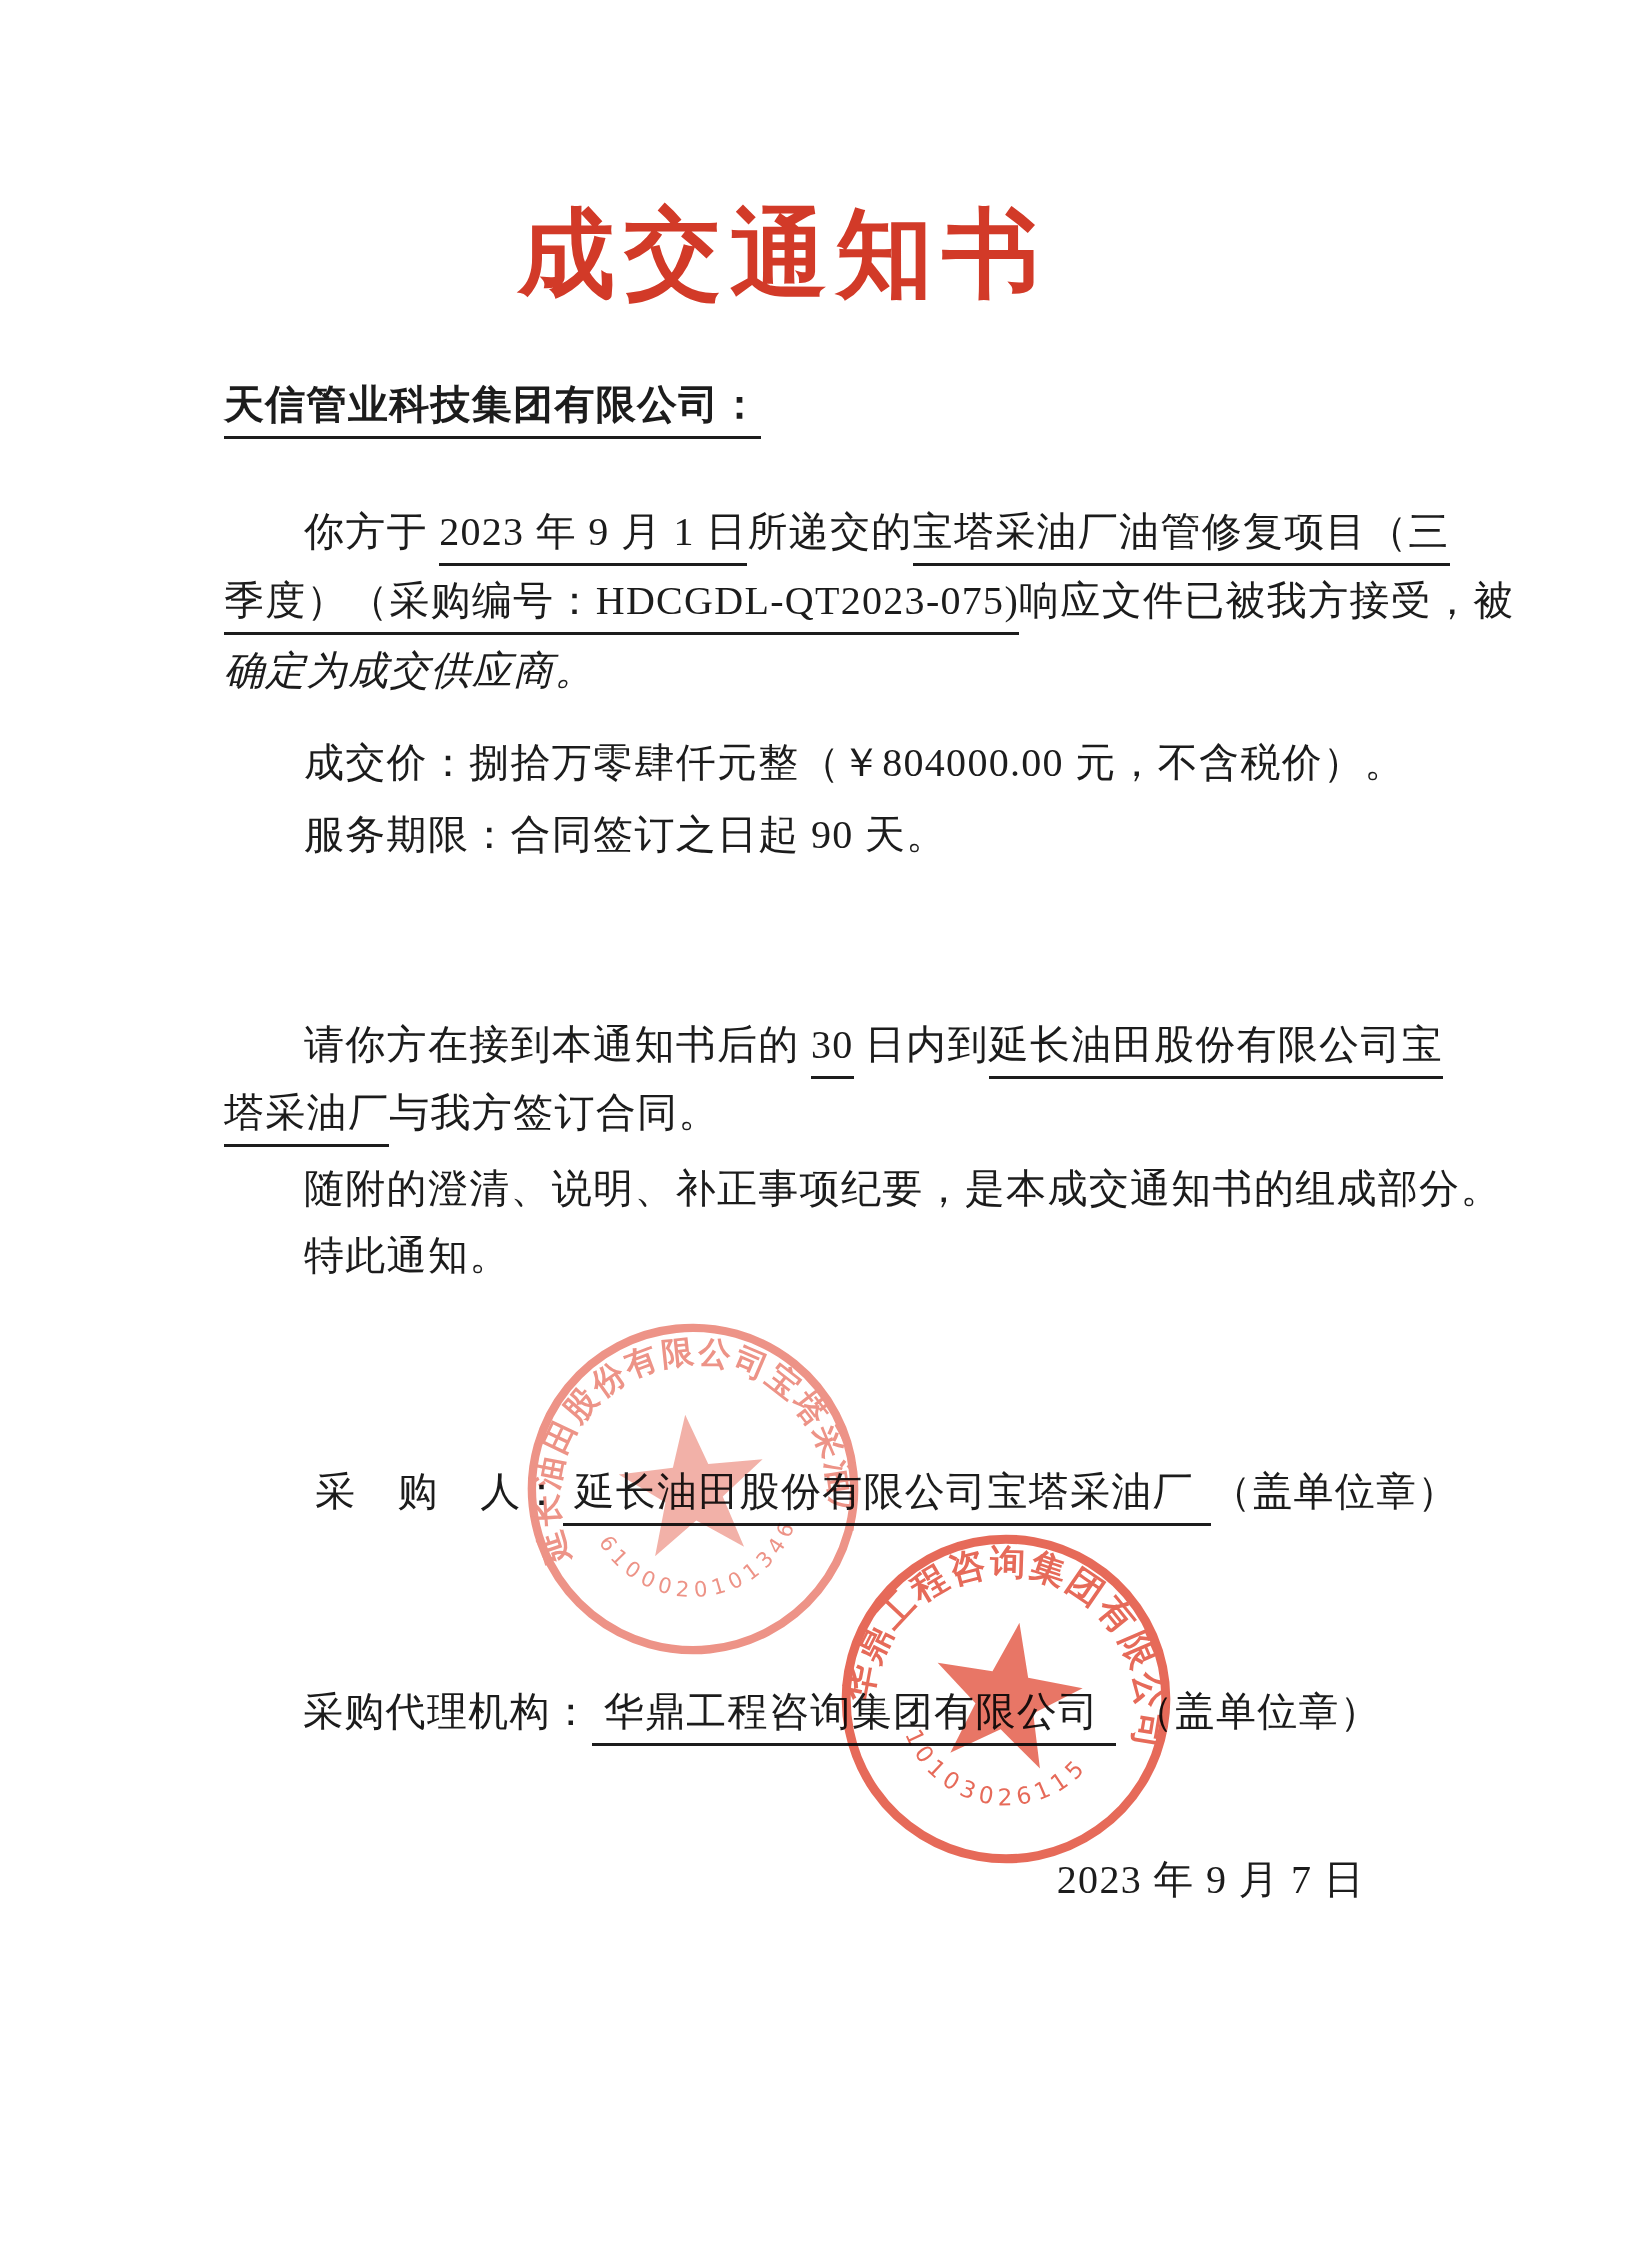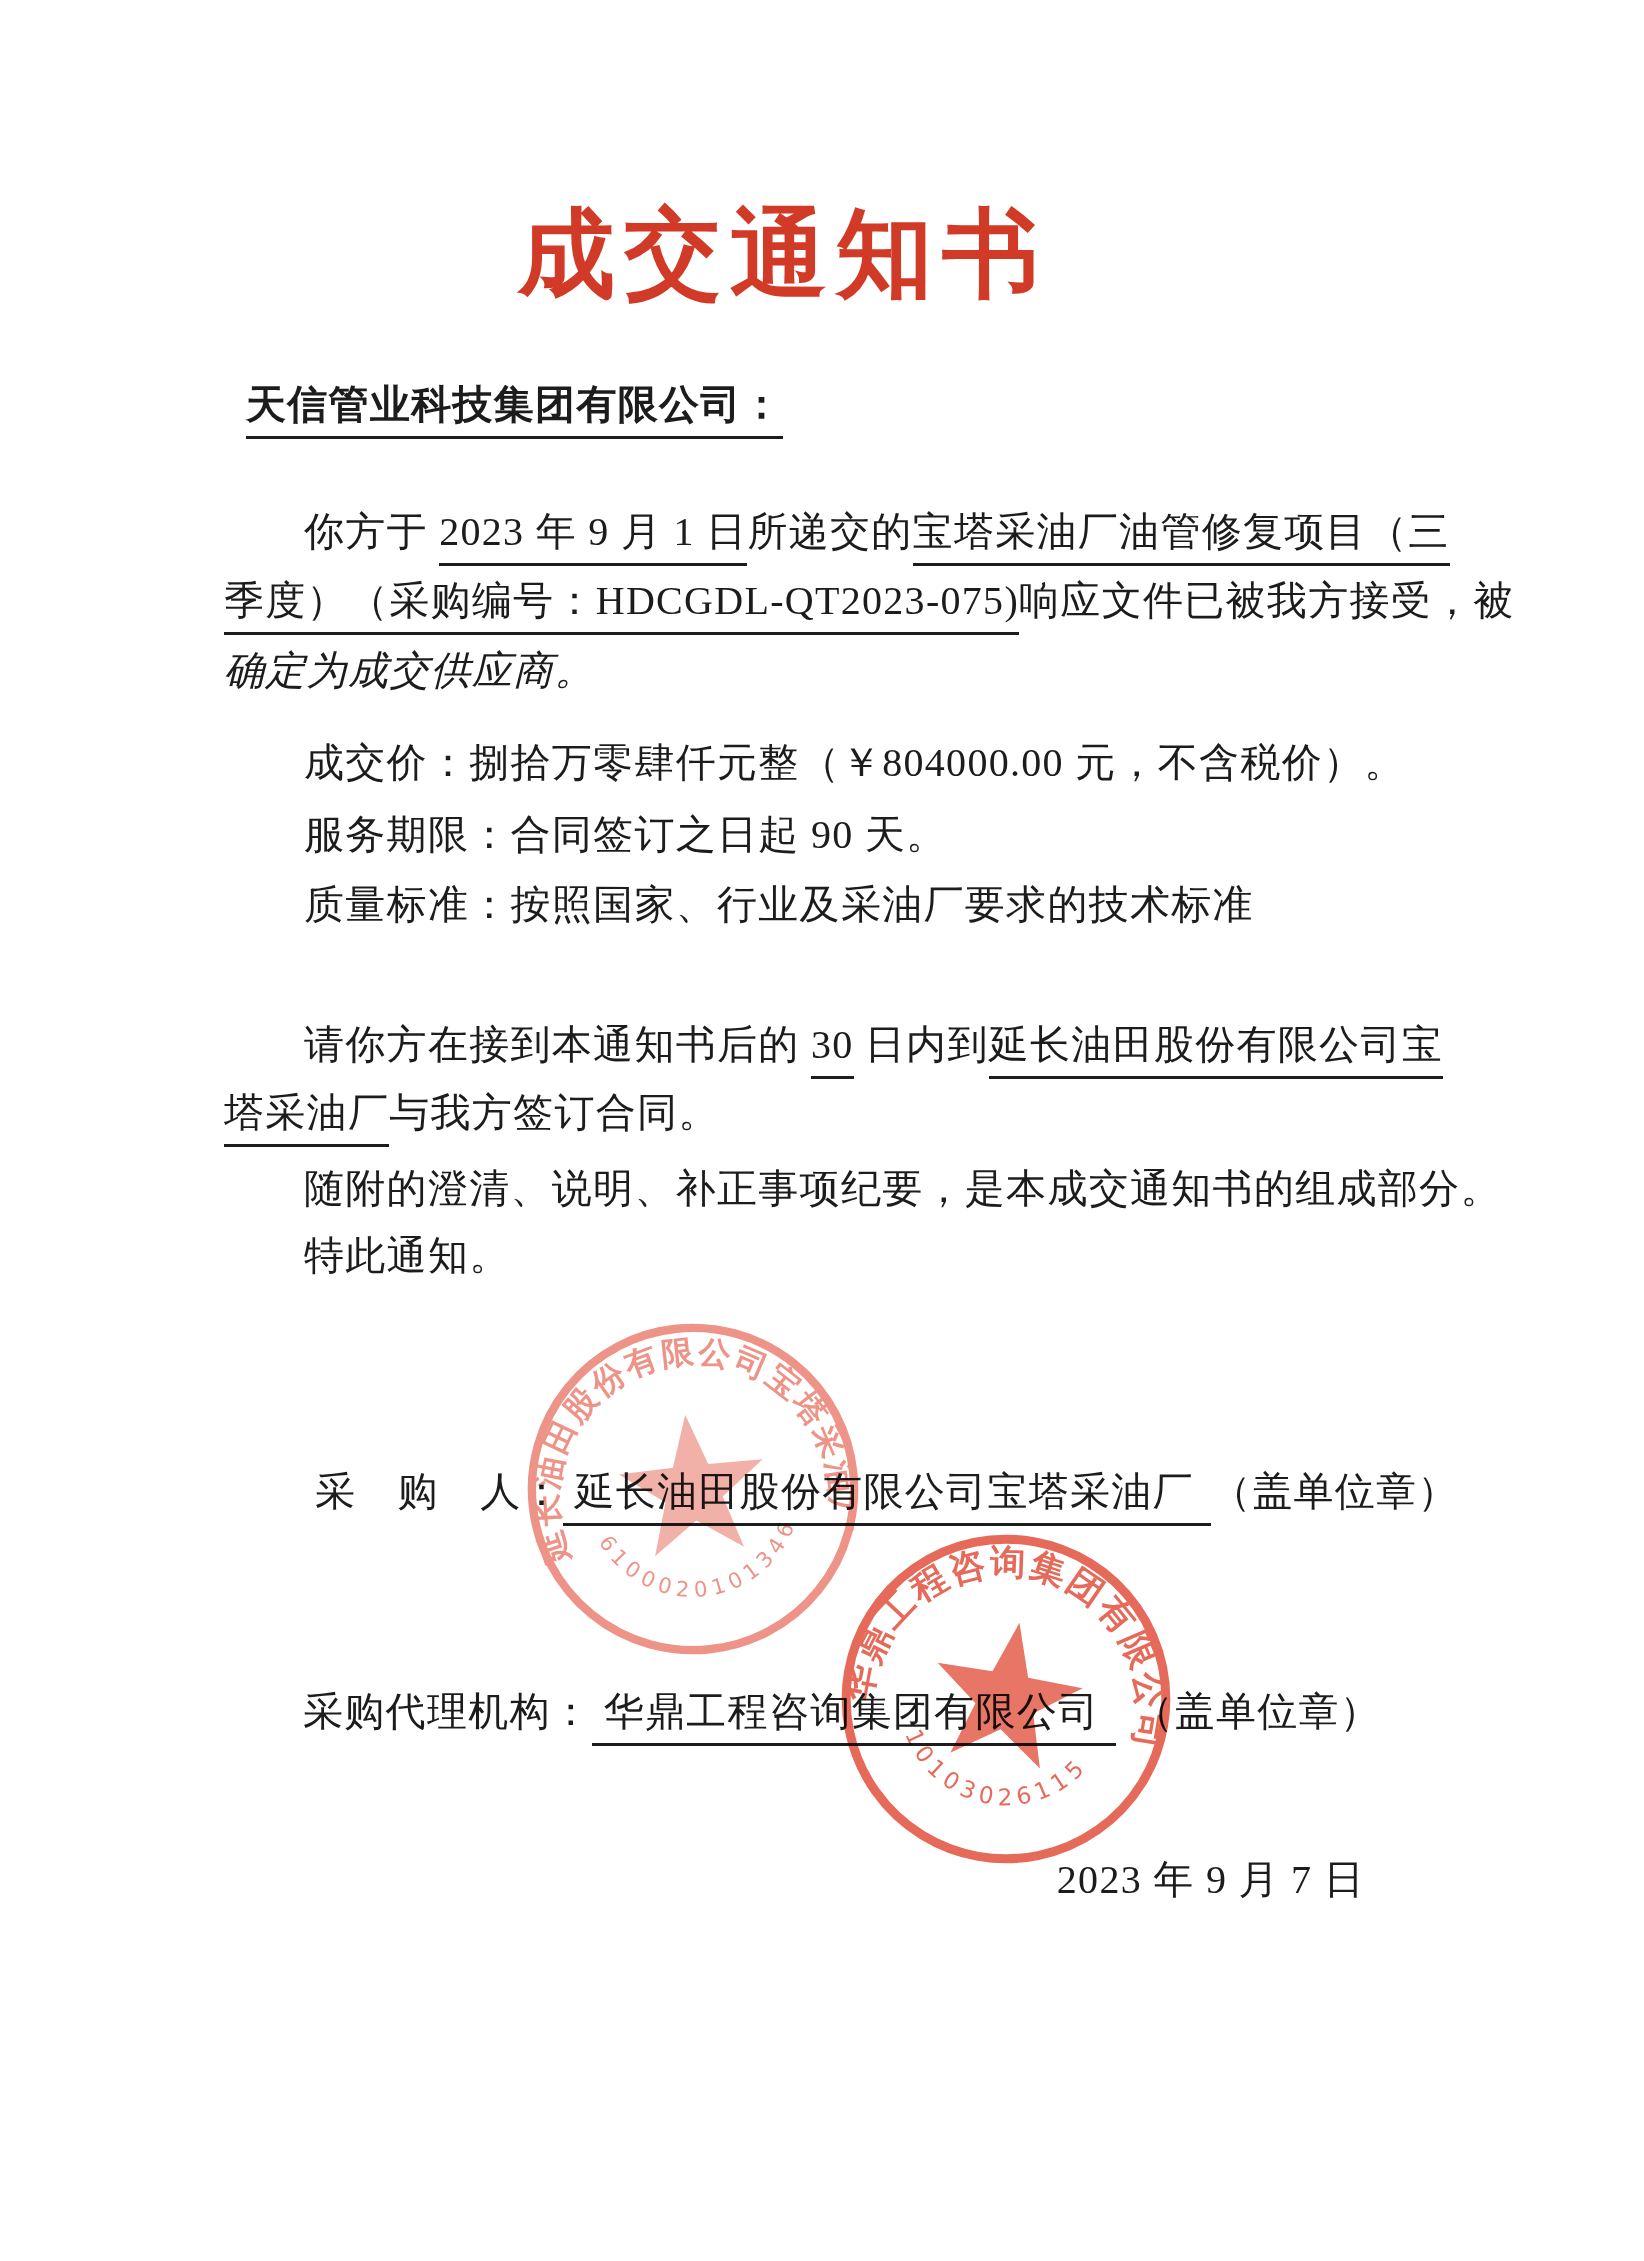--- a/index.html
+++ b/index.html
@@ -21,21 +21,21 @@
     white-space:nowrap;
   }
   .line{
     position:absolute;
     left:224px;
     font-size:40px;
     white-space:nowrap;
     letter-spacing:1.3px;
   }
   .indent{padding-left:80px;}
-  .b{font-weight:bold;margin-left:22px;}
+  .b{font-weight:bold;}
   .u{
     border-bottom:3.2px solid #1d1d1d;
     padding-bottom:9px;
   }
   .u-pad{padding-left:11.6px;padding-right:17px;}
   .stamp{
     position:absolute;
     mix-blend-mode:multiply;
   }
   .stamp svg{display:block;}
@@ -78,23 +78,20 @@
   </div>
   <div class="line" style="top:643px;font-style:italic;">
     <span>确定为成交供应商。</span>
   </div>
 
   <div class="line indent" style="top:735px;">
     <span>成交价：捌拾万零肆仟元整（￥804000.00 元，不含税价）。</span>
   </div>
   <div class="line indent" style="top:807px;">
     <span>服务期限：合同签订之日起 90 天。</span>
-  </div>
-  <div class="line indent" style="top:877px;">
-    <span>质量标准：按照国家、行业及采油厂要求的技术标准</span>
   </div>
 
   <div class="line indent" style="top:1017px;">
     <span>请你方在接到本通知书后的 </span><span class="u">30</span><span> 日内到</span><span class="u">延长油田股份有限公司宝</span>
   </div>
   <div class="line" style="top:1085px;">
     <span class="u">塔采油厂</span><span>与我方签订合同。</span>
   </div>
 
   <div class="line indent" style="top:1161px;">

